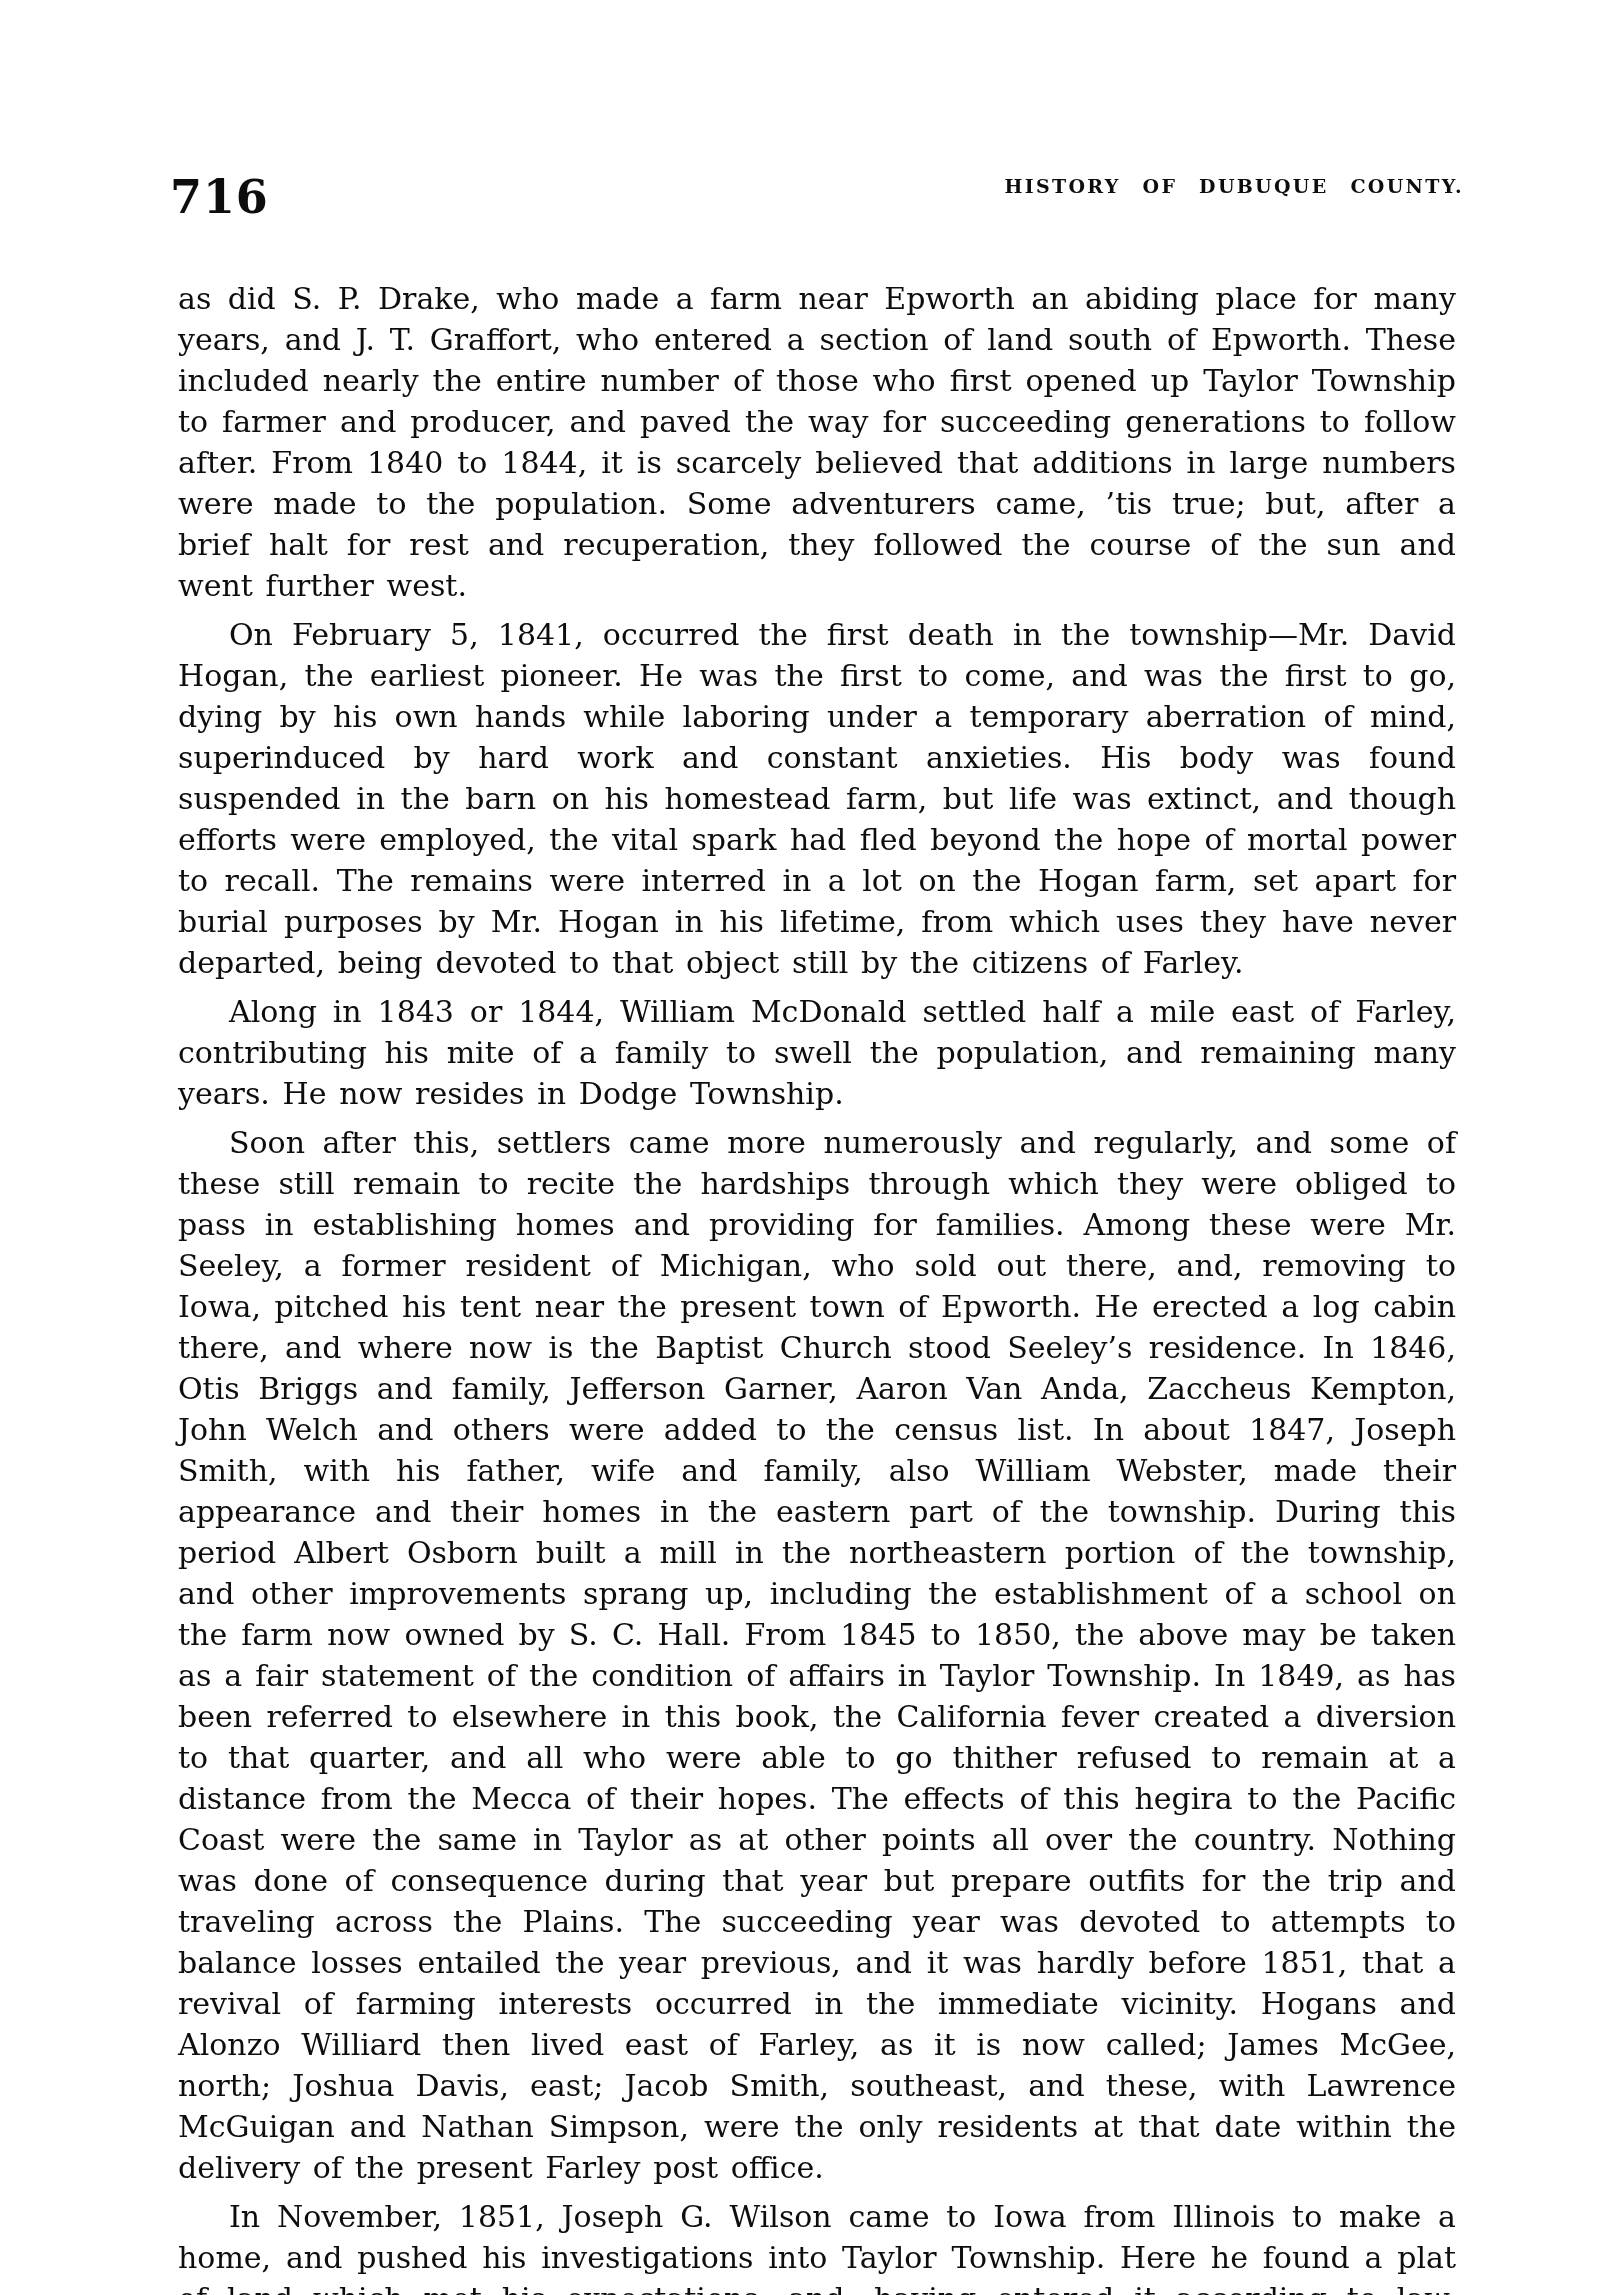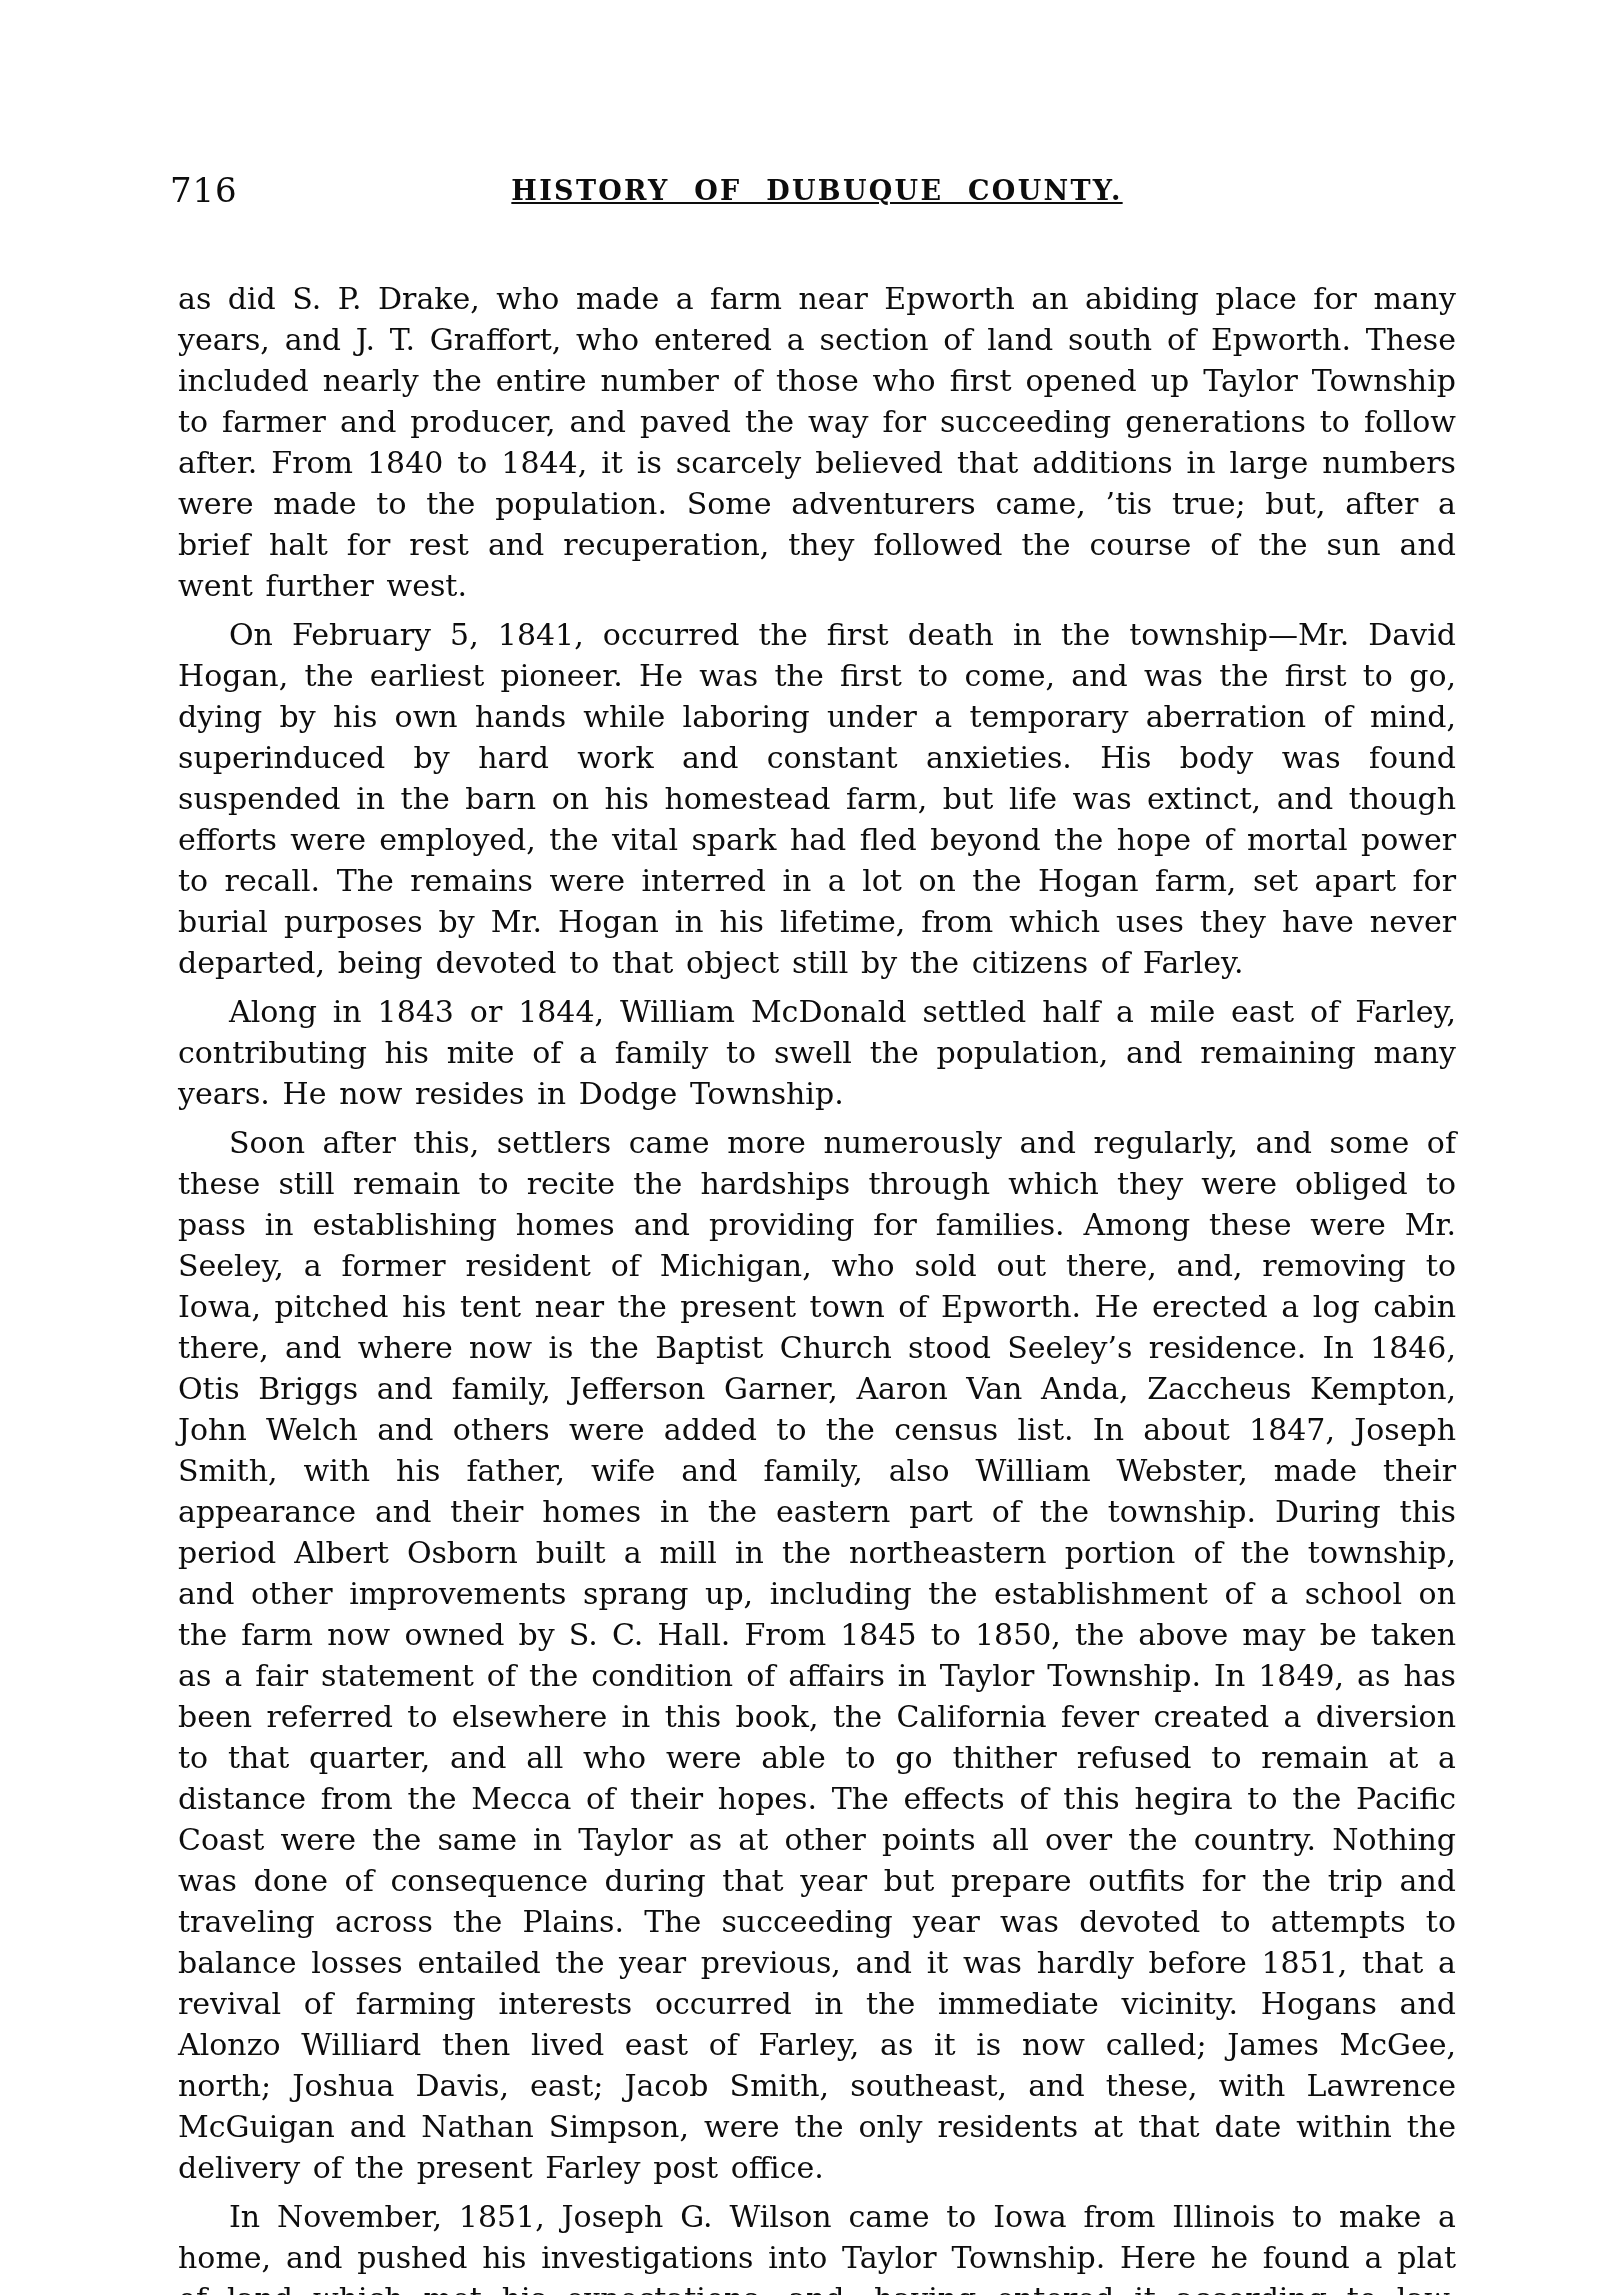--- a/index.html
+++ b/index.html
@@ -21,35 +21,34 @@
   }
   .page-header {
     position: relative;
     height: 55px;
     margin-bottom: 53px;
   }
   .page-number {
     position: absolute;
     left: 0;
     top: 0;
-    font-size: 34px;
-    font-weight: normal;
+    font-size: 46px;
+    font-weight: bold;
     letter-spacing: 0.9px;
   }
   .running-title {
     position: absolute;
     left: 0;
     right: 0;
     top: 4.6px;
-    text-align: center;
-    font-size: 27px;
+    text-align: right;
+    font-size: 19px;
     font-weight: bold;
     letter-spacing: 2.3px;
     word-spacing: 13px;
-    text-decoration: underline;
   }
   .text-column {
     font-size: 30px;
     line-height: 41px;
     text-align: justify;
     word-spacing: 3.2px;
   }
   .text-column p {
     margin: 8px;
     padding: 0;

